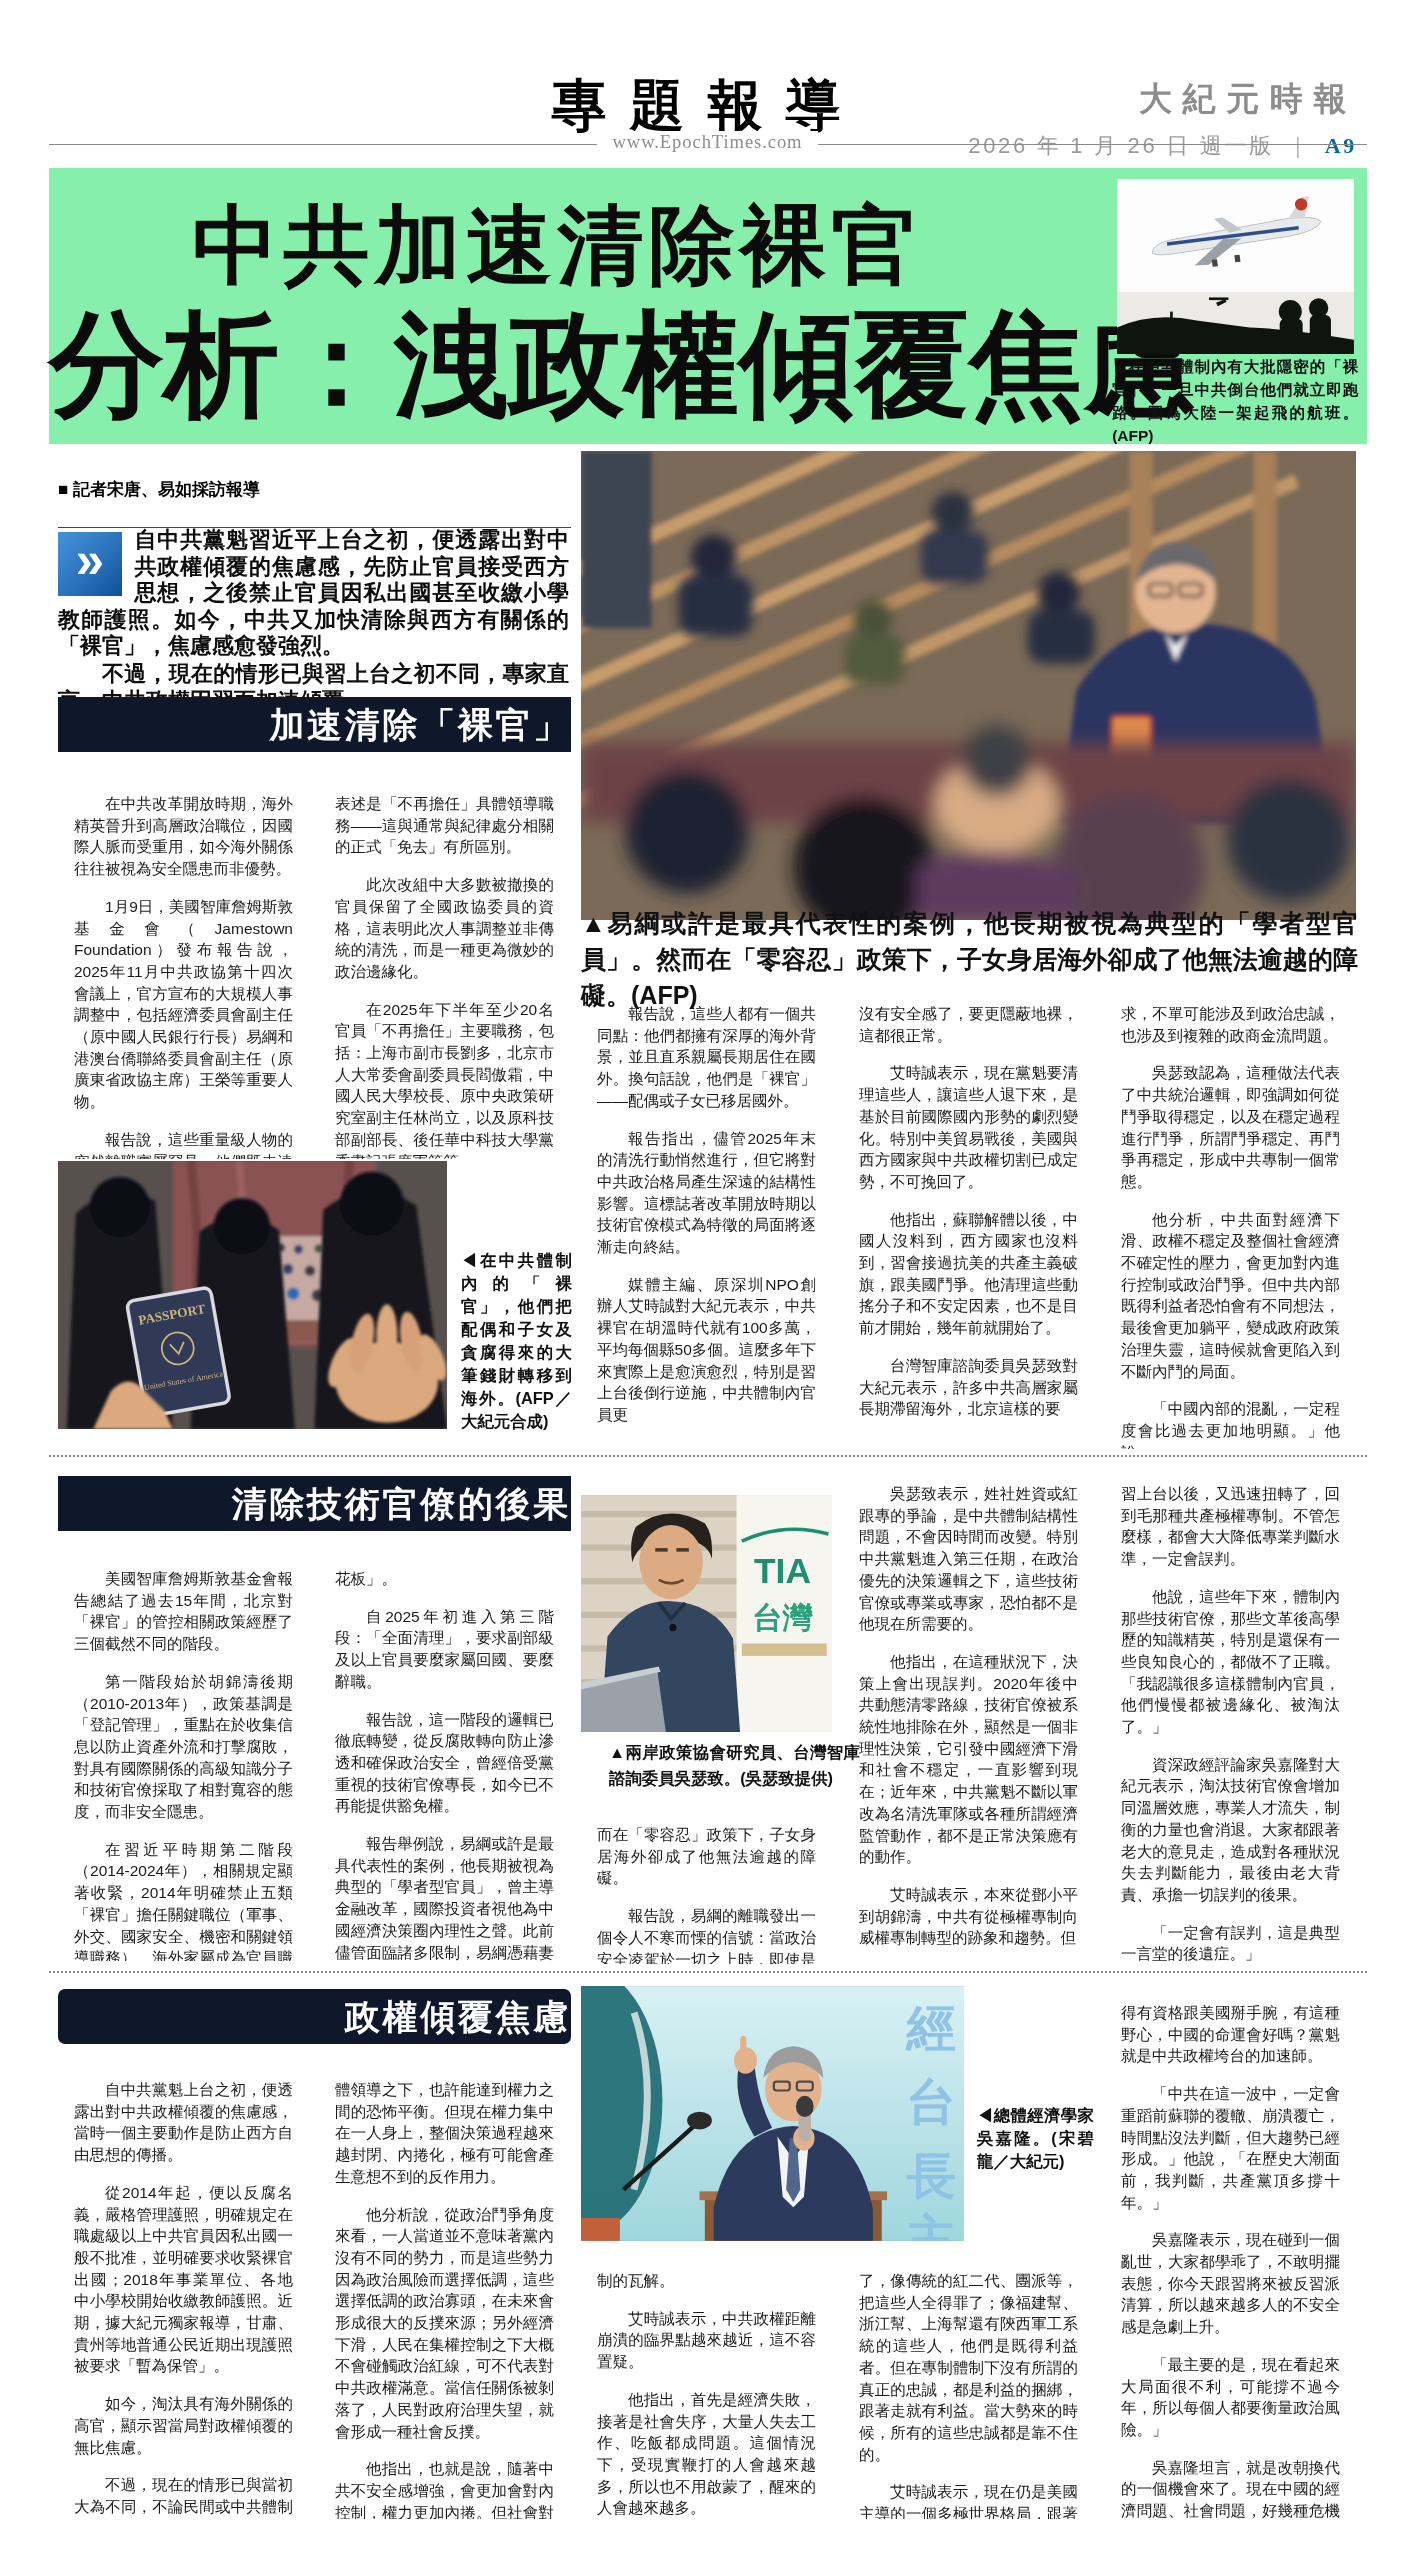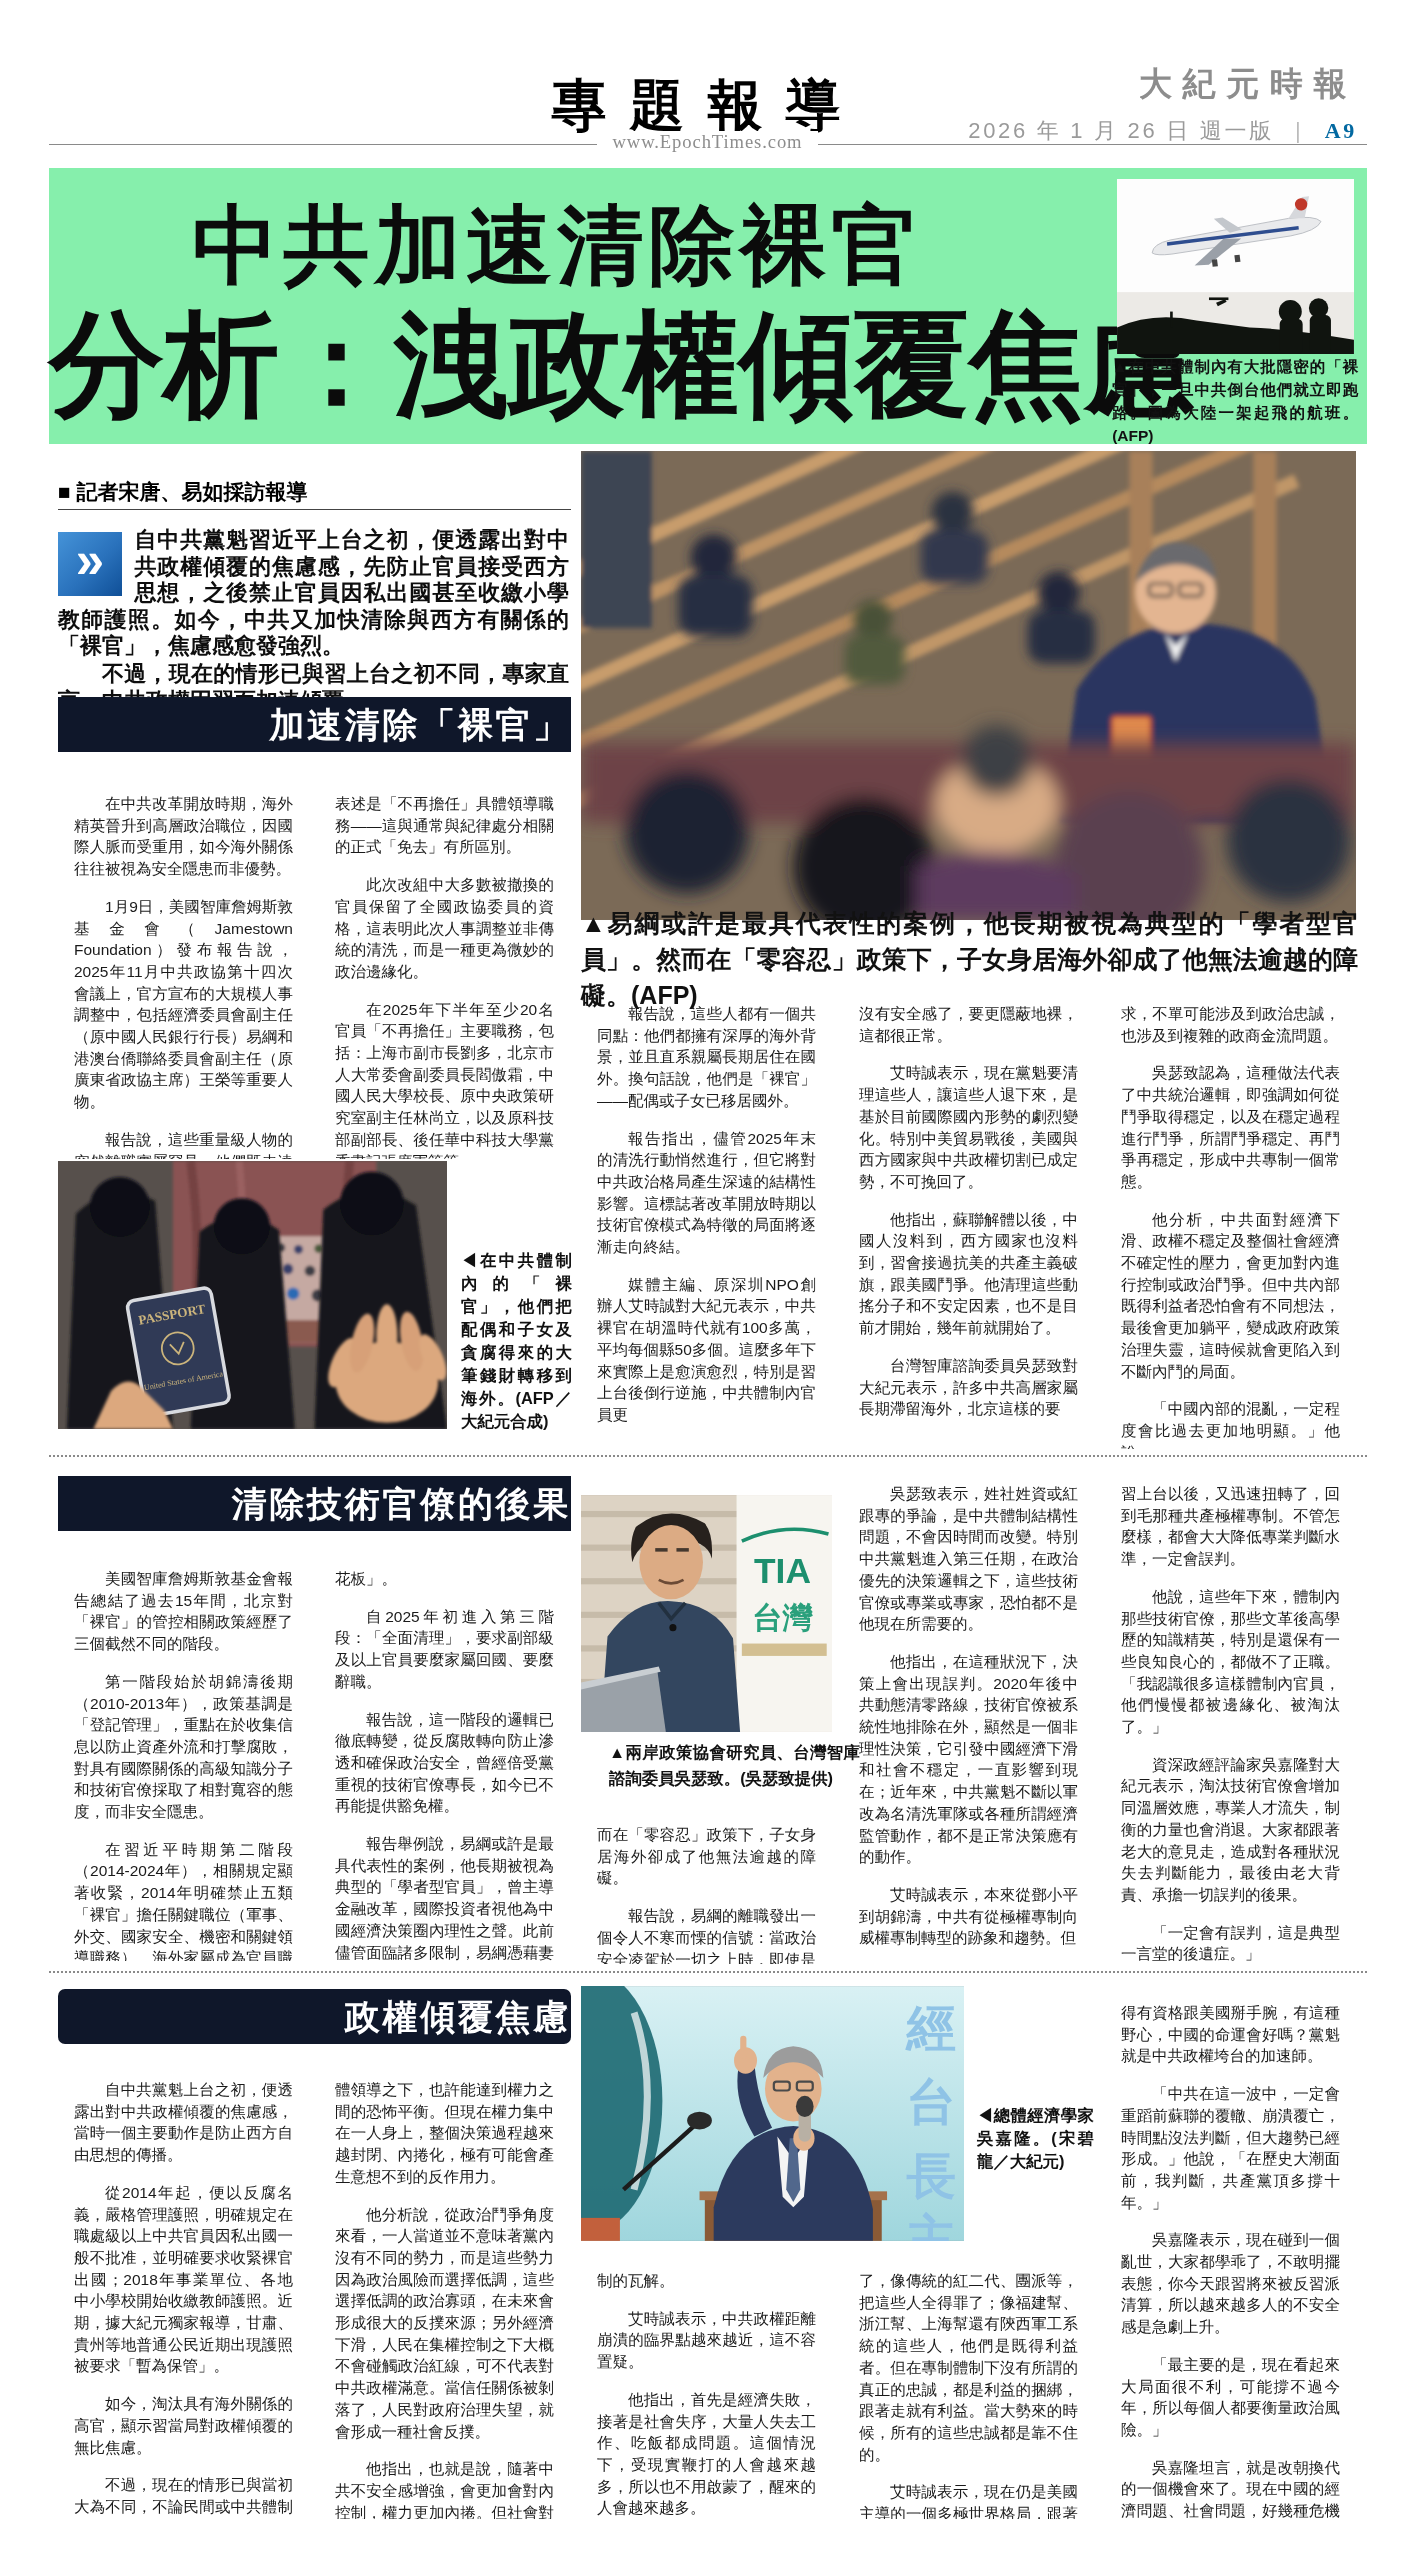--- a/index.html
+++ b/index.html
@@ -3,42 +3,42 @@
 <meta charset="utf-8">
 <style>
   html,body{margin:0;padding:0;background:#fff;}
   #page{position:relative;width:1415px;height:2576px;background:#fff;overflow:hidden;
         font-family:"Liberation Sans",sans-serif;color:#141414;}
   
   .kicker{position:absolute;top:69px;left:0;width:100%;text-align:center;
           font-size:55px;font-weight:900;letter-spacing:23px;color:#000;}
   .mast-right{position:absolute;top:62px;right:58px;text-align:right;}
   .paper-name{font-family:"DejaVu Serif",serif;font-size:33px;font-weight:900;
-              color:#8d8d8d;letter-spacing:10.6px;}
+              color:#8d8d8d;letter-spacing:10.6px;margin-top:15px;}
   .date-line{margin-top:8.8px;font-size:22px;color:#9a9a9a;letter-spacing:2.7px;}
   .date-line .sep{margin:0 12.4px;color:#bbb;}
   .date-line .pageno{font-family:"Liberation Serif",serif;font-weight:bold;color:#0369a1;}
   .top-rule{position:absolute;top:144px;left:49px;width:1318px;border-top:1.8px solid #8a8a8a;}
   .site-label{position:absolute;top:131px;left:0;width:100%;text-align:center;}
   .site-label span{background:#fff;padding:0 16px;font-family:"Liberation Serif",serif;
                    font-size:18.6px;color:#8d8d8d;letter-spacing:0.9px;}
   
   .head-block{position:absolute;top:168px;left:49px;width:1318px;height:276px;background:#86efac;}
   .hl1{position:absolute;top:19.5px;left:0;width:1017px;text-align:center;
        font-size:86px;font-weight:900;letter-spacing:5.3px;color:#0b0b0b;}
   .hl2{position:absolute;top:120px;left:0;width:1053px;text-align:center;
        font-family:"Liberation Serif","DejaVu Serif",serif;
        font-size:115px;font-weight:900;letter-spacing:0px;color:#0b0b0b;white-space:nowrap;}
   .plane-box{position:absolute;top:10.6px;right:13.3px;width:237px;height:175px;background:#fff;}
   .plane-box svg{display:block;}
   .top-caption{position:absolute;top:188px;right:8.8px;width:246px;
                font-size:15.5px;font-weight:bold;line-height:1.48;color:#111;text-align:justify;}
   
-  .byline{position:absolute;top:478px;left:58px;width:513px;font-size:21px;font-weight:bold;
-          color:#000;padding-bottom:3px;border-bottom:1.8px solid #444;}
+  .byline{position:absolute;top:478px;left:58px;width:513px;font-size:17px;font-weight:bold;
+          color:#000;padding-bottom:26px;border-bottom:1.8px solid #444;}
   .intro{position:absolute;top:527px;left:58px;width:511px;font-size:22px;font-weight:bold;
          line-height:26.5px;color:#0e0e0e;text-align:justify;}
   .intro .chev{float:left;width:64px;height:64px;margin:5.3px 12.4px 3.5px 0;
                background:linear-gradient(135deg,#4593d8 0%,#2a72bc 55%,#0f4f97 100%);
                color:#fff;font-size:51px;line-height:58px;text-align:center;font-weight:900;}
   .intro p{margin:0;}
   .intro p.second{text-indent:2em;margin-top:1.8px;}
   
   .photo{position:absolute;overflow:hidden;background:#888;}
   .photo svg{display:block;}

